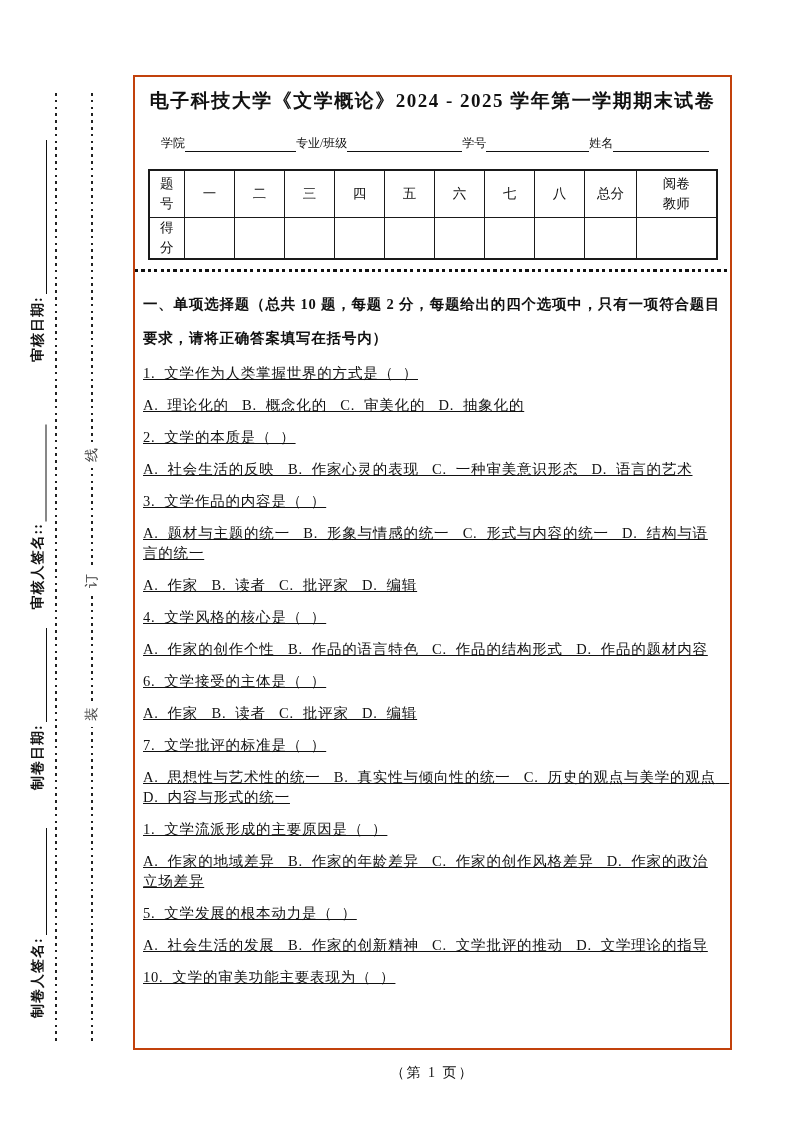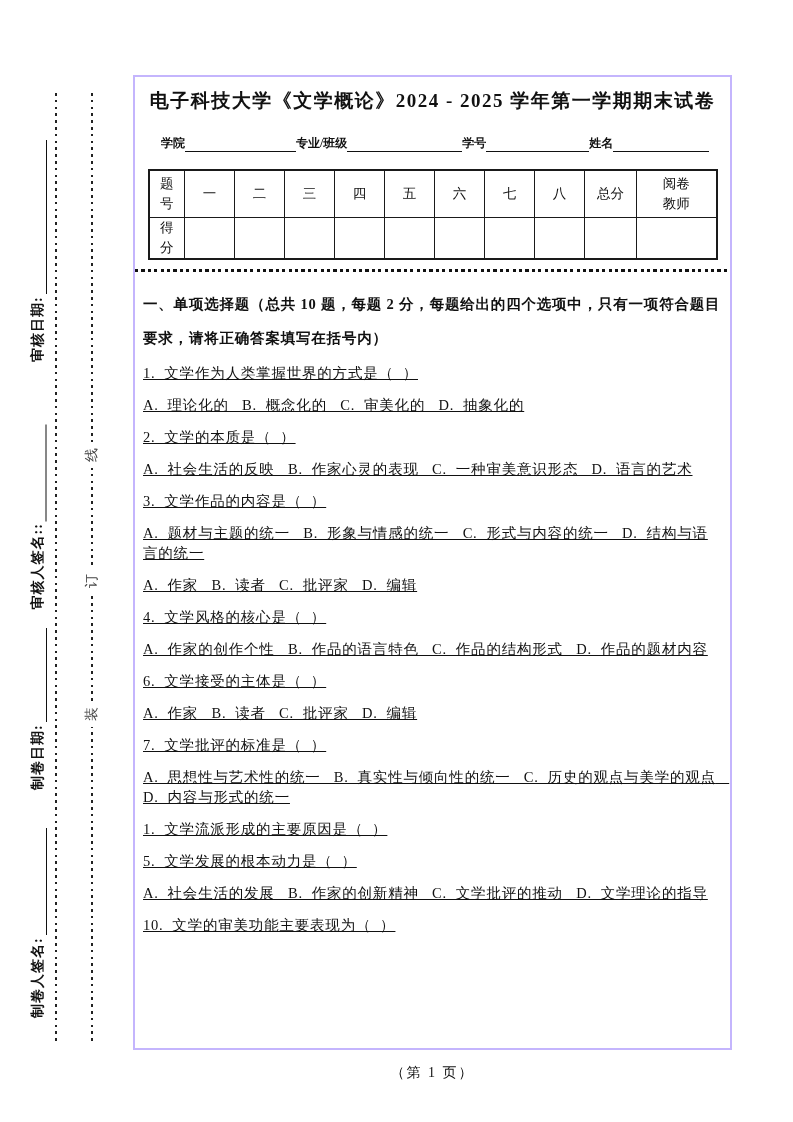--- a/index.html
+++ b/index.html
@@ -32,30 +32,30 @@
     font-weight:bold;font-size:14px;letter-spacing:1px;
     white-space:nowrap;color:#111;
   }
   .side-label .fill{
     flex:1 1 auto;height:15px;margin-left:2px;
     border-bottom:1.6px solid #111;
   }
   
   .main-box{
     position:absolute;left:133px;top:75px;width:599px;height:975px;
-    border:2px solid #c4b5fd;box-sizing:border-box;
+    border:2px solid #c2410c;box-sizing:border-box;
     padding:0 6px;
   }
   .exam-title{
     margin-top:11px;text-align:center;
     font-size:19px;font-weight:bold;letter-spacing:1.5px;
     white-space:nowrap;
   }
   .info-line{
-    margin:21px 0 0 20px;font-size:12px;font-weight:bold;
+    margin:21px 0 0 20px;font-size:12px;font-weight:normal;
     white-space:nowrap;
   }
   .info-line .blank{
     display:inline-block;border-bottom:1.2px solid #111;height:13px;
     vertical-align:bottom;
   }
   .blank.w1{width:111px;} .blank.w2{width:115px;}
   .blank.w3{width:103px;} .blank.w4{width:96px;}
   table.score{
     width:568px;margin:17px auto 0;border-collapse:collapse;
@@ -182,20 +182,21 @@
         <p class="q-line">3.  文学作品的内容是（  ）</p>
         <p class="q-line">A.  题材与主题的统一   B.  形象与情感的统一   C.  形式与内容的统一   D.  结构与语言的统一</p>
         <p class="q-line">A.  作家   B.  读者   C.  批评家   D.  编辑</p>
         <p class="q-line">4.  文学风格的核心是（  ）</p>
         <p class="q-line">A.  作家的创作个性   B.  作品的语言特色   C.  作品的结构形式   D.  作品的题材内容</p>
         <p class="q-line">6.  文学接受的主体是（  ）</p>
         <p class="q-line">A.  作家   B.  读者   C.  批评家   D.  编辑</p>
         <p class="q-line">7.  文学批评的标准是（  ）</p>
         <p class="q-line">A.  思想性与艺术性的统一   B.  真实性与倾向性的统一   C.  历史的观点与美学的观点   D.  内容与形式的统一</p>
         <p class="q-line">1.  文学流派形成的主要原因是（  ）</p>
+        <p class="q-line">A.  作家的地域差异   B.  作家的年龄差异   C.  作家的创作风格差异   D.  作家的政治立场差异</p>
         <p class="q-line">5.  文学发展的根本动力是（  ）</p>
         <p class="q-line">A.  社会生活的发展   B.  作家的创新精神   C.  文学批评的推动   D.  文学理论的指导</p>
         <p class="q-line">10.  文学的审美功能主要表现为（  ）</p>
       </div>
 
   </div>
 
   <div class="footer">（第 1 页）</div>
 
 </div>

